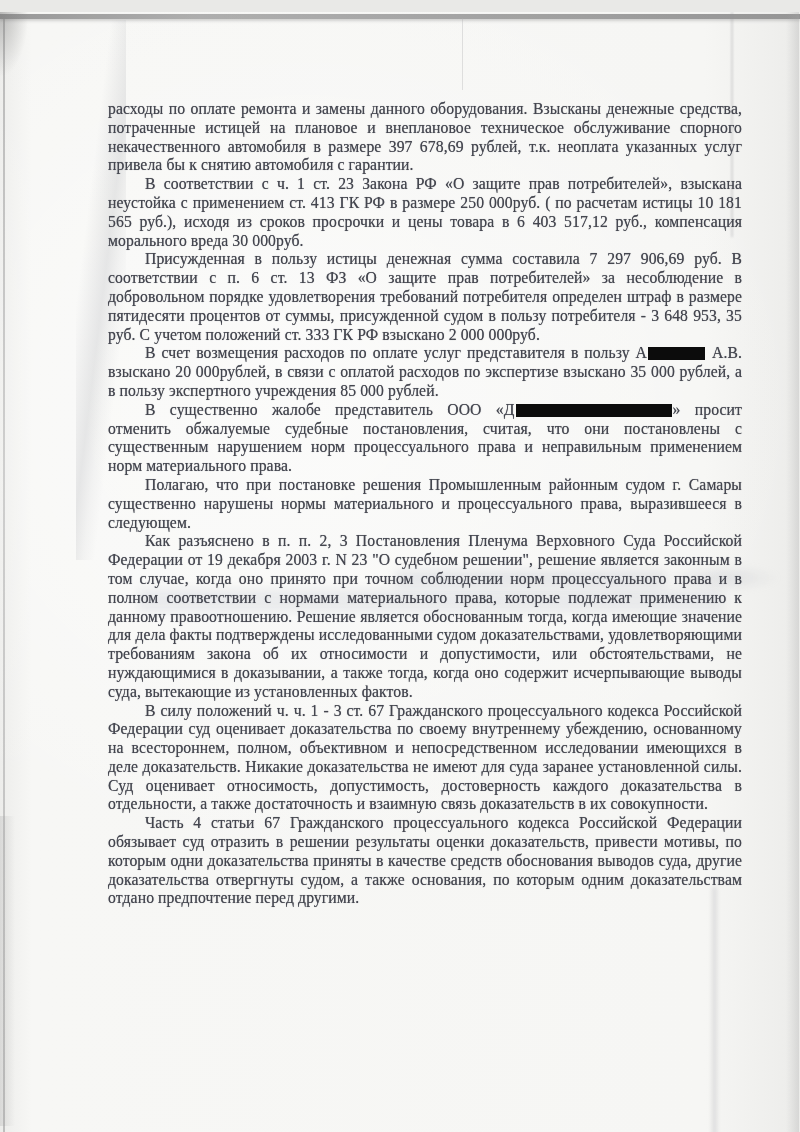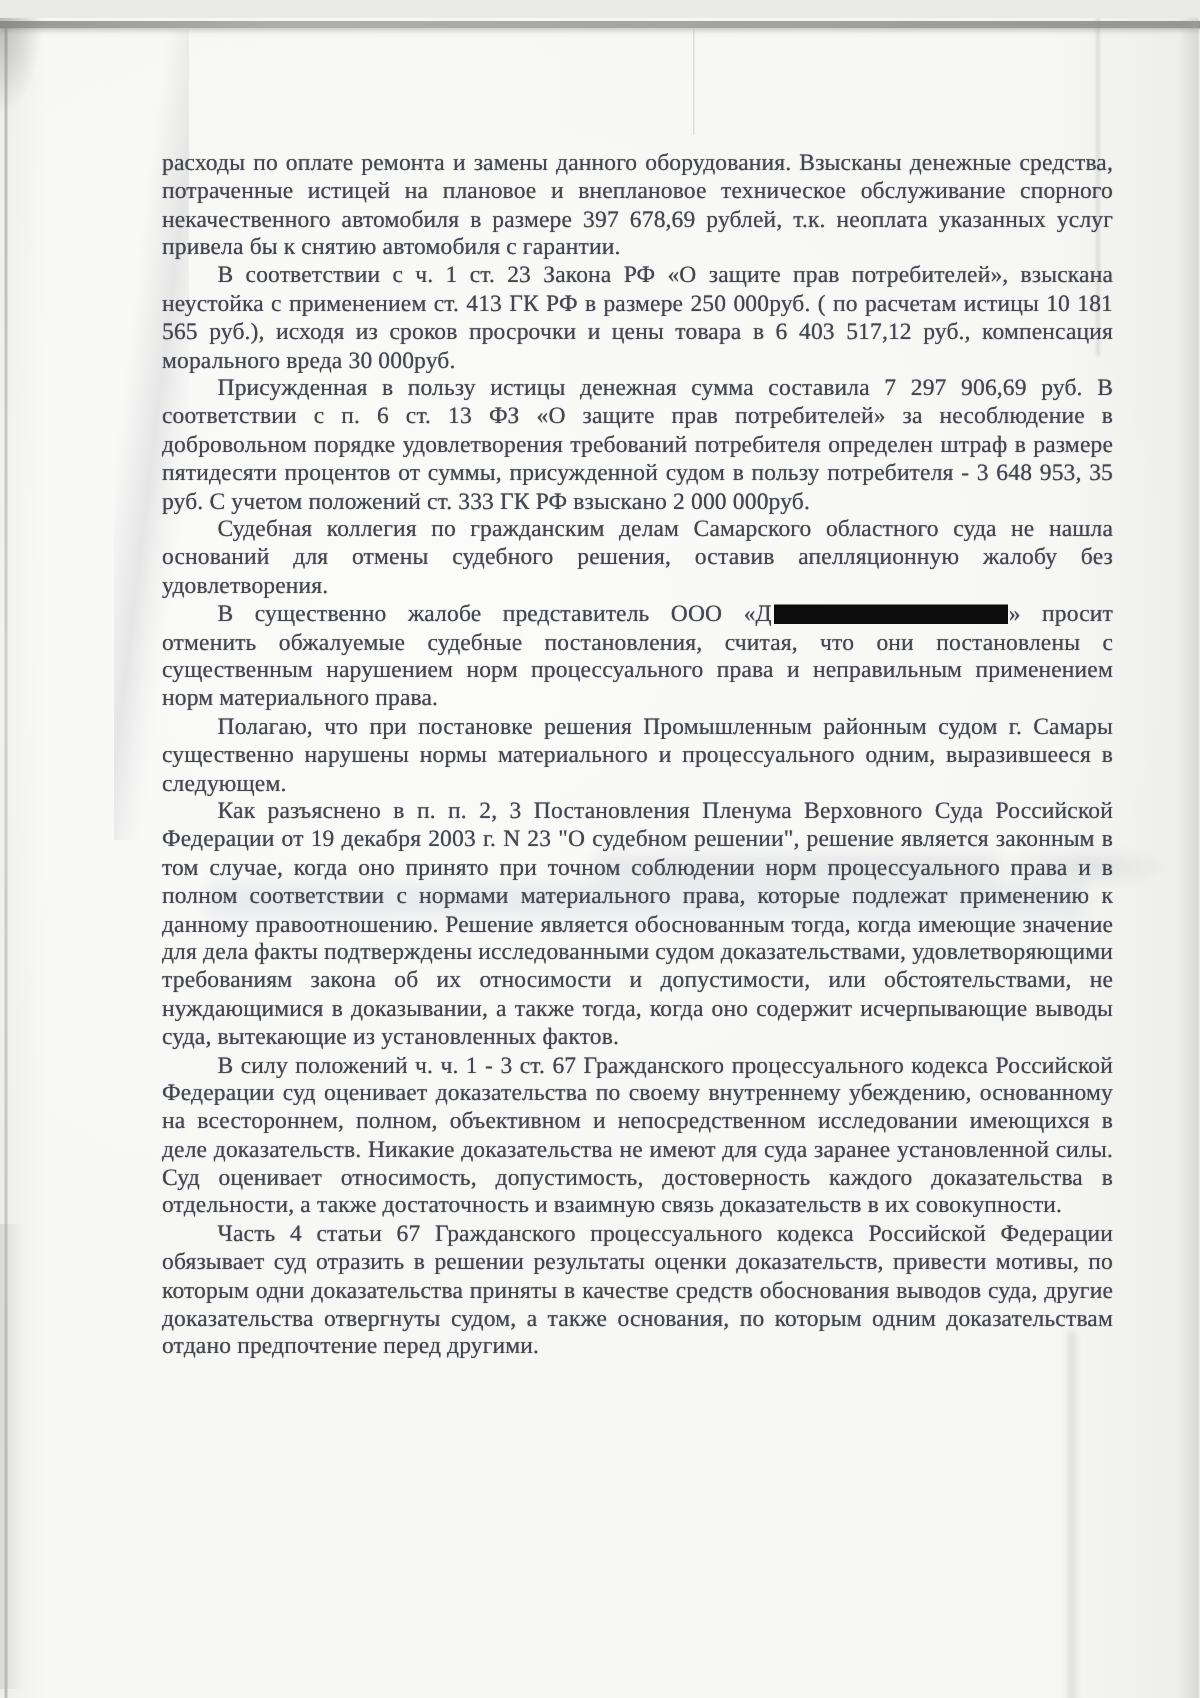--- a/index.html
+++ b/index.html
@@ -68,20 +68,20 @@
   <div class="artifact smudge-a"></div>
   <div class="artifact smudge-b"></div>
   <div class="artifact smudge-c"></div>
   <div class="artifact bottom-band"></div>
   <div class="artifact bottom-left"></div>
 
   <div class="textblock">
       <p class="no-indent"><span>расходы по оплате ремонта и замены данного оборудования. Взысканы денежные средства, потраченные истицей на плановое и внеплановое техническое обслуживание спорного некачественного автомобиля в размере 397 678,69 рублей, т.к. неоплата указанных услуг привела бы к снятию автомобиля с гарантии.</span></p>
       <p><span>В соответствии с ч. 1 ст. 23 Закона РФ «О защите прав потребителей», взыскана неустойка с применением ст. 413 ГК РФ в размере 250 000руб. ( по расчетам истицы 10 181 565 руб.), исходя из сроков просрочки и цены товара в 6 403 517,12 руб., компенсация морального вреда 30 000руб.</span></p>
       <p><span>Присужденная в пользу истицы денежная сумма составила 7 297 906,69 руб. В соответствии с п. 6 ст. 13 ФЗ «О защите прав потребителей» за несоблюдение в добровольном порядке удовлетворения требований потребителя определен штраф в размере пятидесяти процентов от суммы, присужденной судом в пользу потребителя - 3 648 953, 35 руб. С учетом положений ст. 333 ГК РФ взыскано 2 000 000руб.</span></p>
-      <p><span>Судебная коллегия по гражданским делам Самарского областного суда не нашла оснований для отмены судебного решения, оставив апелляционную жалобу без удовлетворения.</span></p>
+      <p><span>В счет возмещения расходов по оплате услуг представителя в пользу А</span><span class="redact" style="width: 57px;"></span><span> А.В. взыскано 20 000рублей, в связи с оплатой расходов по экспертизе взыскано 35 000 рублей, а в пользу экспертного учреждения 85 000 рублей.</span></p>
       <p><span>В существенно жалобе представитель ООО «Д</span><span class="redact" style="width: 156px;"></span><span>» просит отменить обжалуемые судебные постановления, считая, что они постановлены с существенным нарушением норм процессуального права и неправильным применением норм материального права.</span></p>
-      <p><span>Полагаю, что при постановке решения Промышленным районным судом г. Самары существенно нарушены нормы материального и процессуального одним, выразившееся в следующем.</span></p>
+      <p><span>Полагаю, что при постановке решения Промышленным районным судом г. Самары существенно нарушены нормы материального и процессуального права, выразившееся в следующем.</span></p>
       <p><span>Как разъяснено в п. п. 2, 3 Постановления Пленума Верховного Суда Российской Федерации от 19 декабря 2003 г. N 23 "О судебном решении", решение является законным в том случае, когда оно принято при точном соблюдении норм процессуального права и в полном соответствии с нормами материального права, которые подлежат применению к данному правоотношению. Решение является обоснованным тогда, когда имеющие значение для дела факты подтверждены исследованными судом доказательствами, удовлетворяющими требованиям закона об их относимости и допустимости, или обстоятельствами, не нуждающимися в доказывании, а также тогда, когда оно содержит исчерпывающие выводы суда, вытекающие из установленных фактов.</span></p>
       <p><span>В силу положений ч. ч. 1 - 3 ст. 67 Гражданского процессуального кодекса Российской Федерации суд оценивает доказательства по своему внутреннему убеждению, основанному на всестороннем, полном, объективном и непосредственном исследовании имеющихся в деле доказательств. Никакие доказательства не имеют для суда заранее установленной силы. Суд оценивает относимость, допустимость, достоверность каждого доказательства в отдельности, а также достаточность и взаимную связь доказательств в их совокупности.</span></p>
       <p><span>Часть 4 статьи 67 Гражданского процессуального кодекса Российской Федерации обязывает суд отразить в решении результаты оценки доказательств, привести мотивы, по которым одни доказательства приняты в качестве средств обоснования выводов суда, другие доказательства отвергнуты судом, а также основания, по которым одним доказательствам отдано предпочтение перед другими.</span></p>
     </div>
 </div>
 
 </body></html>

